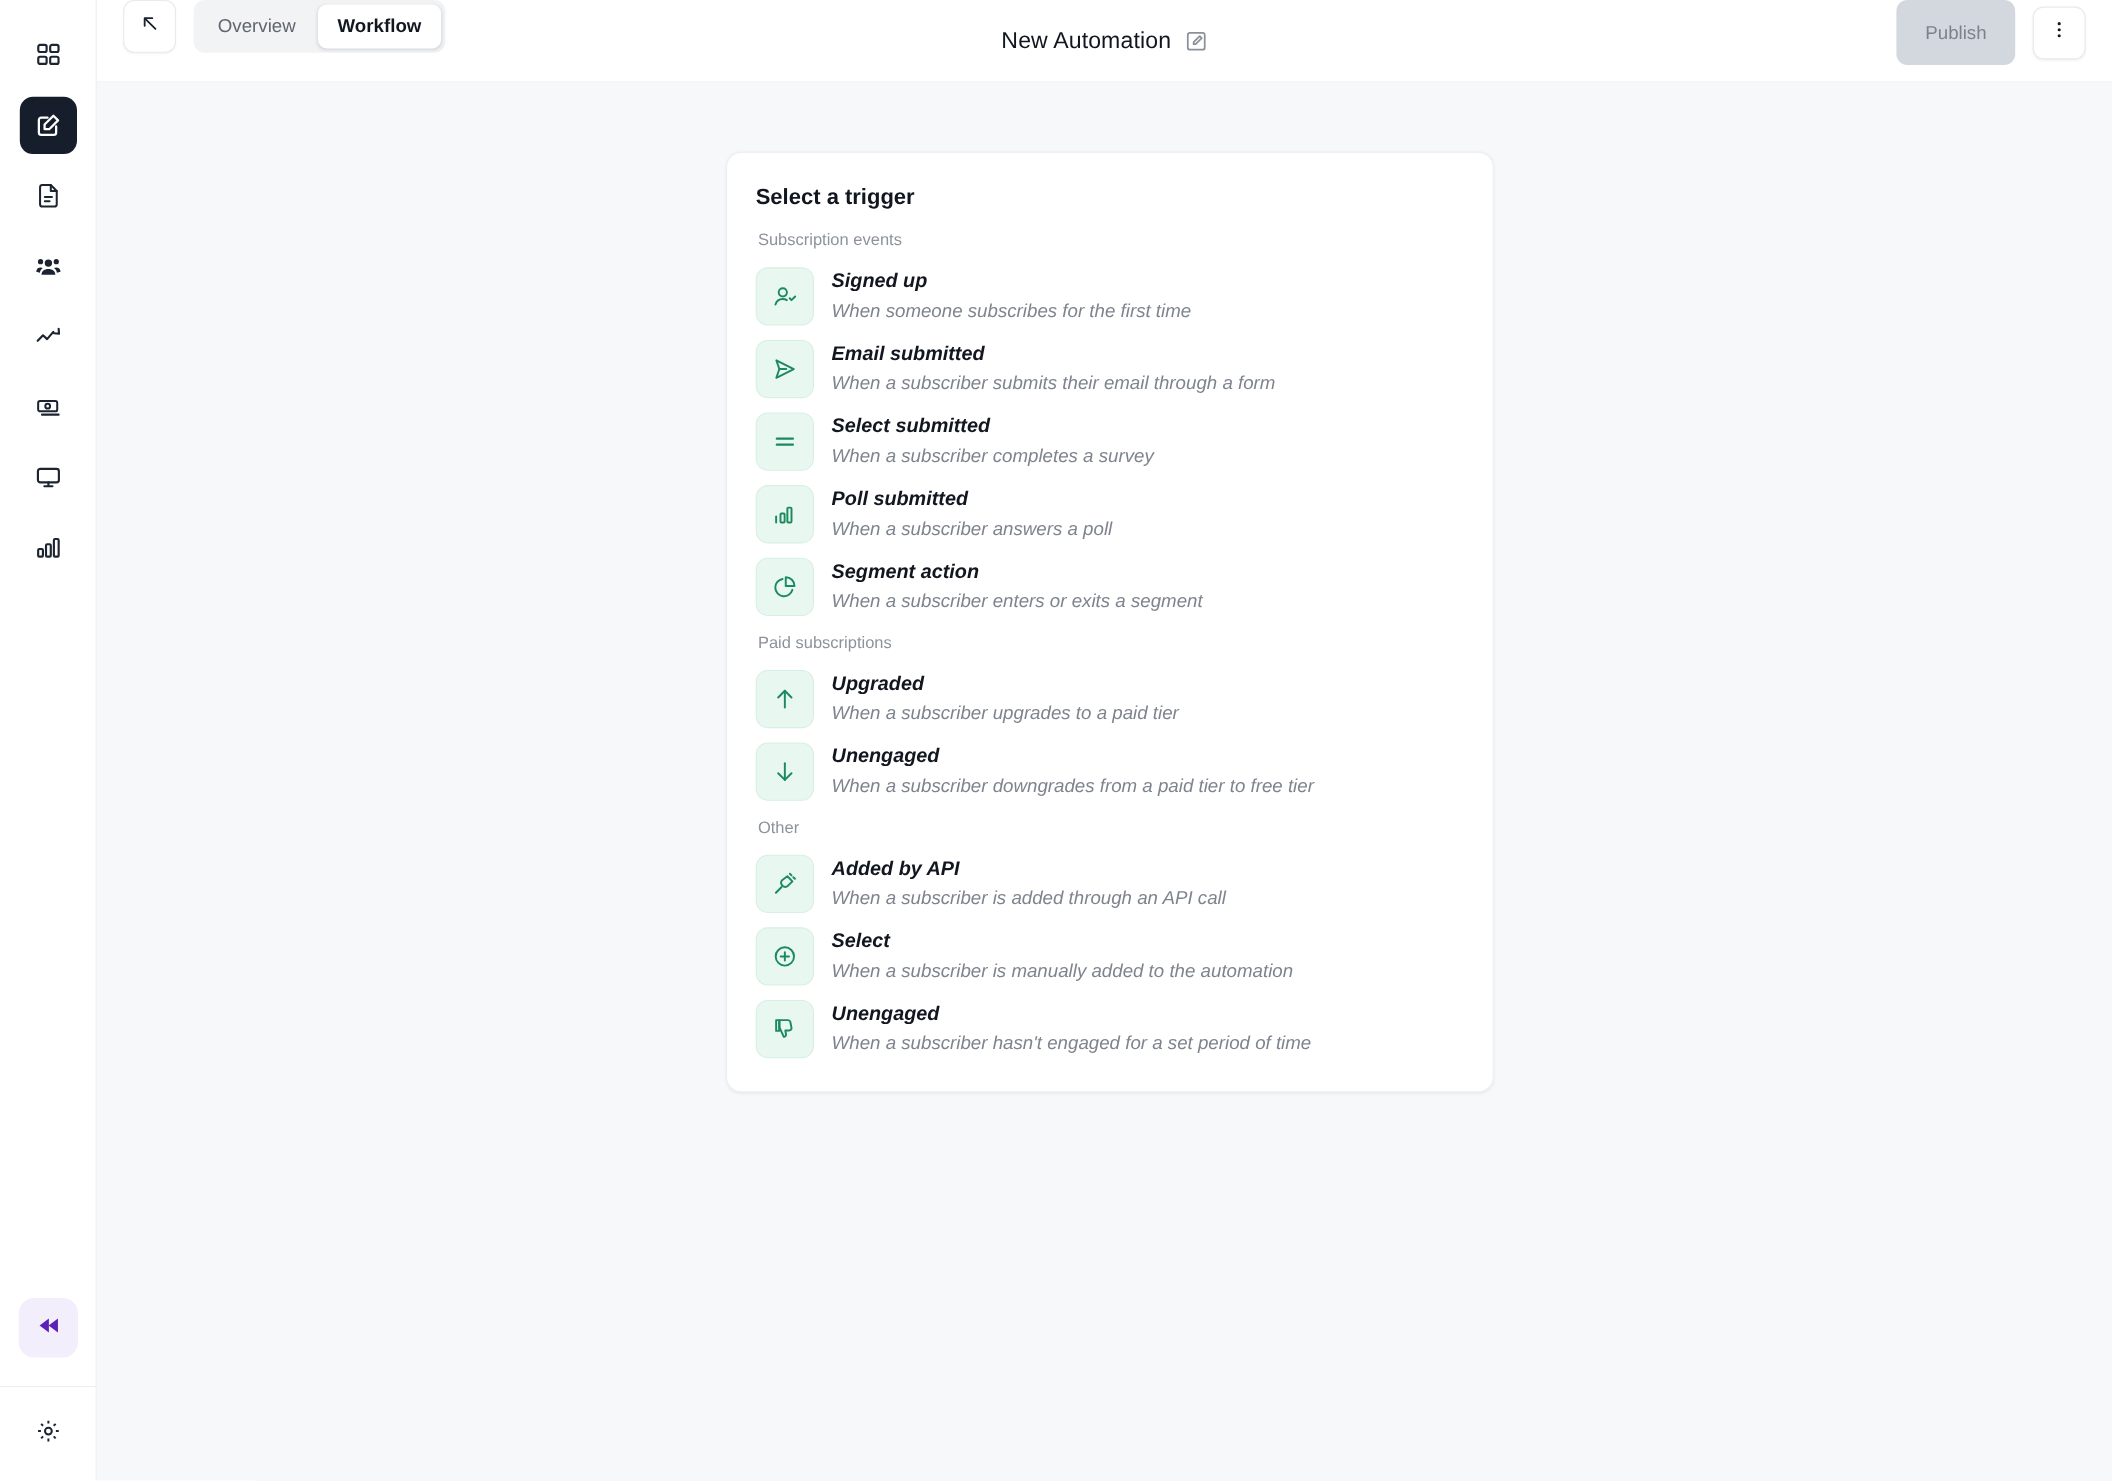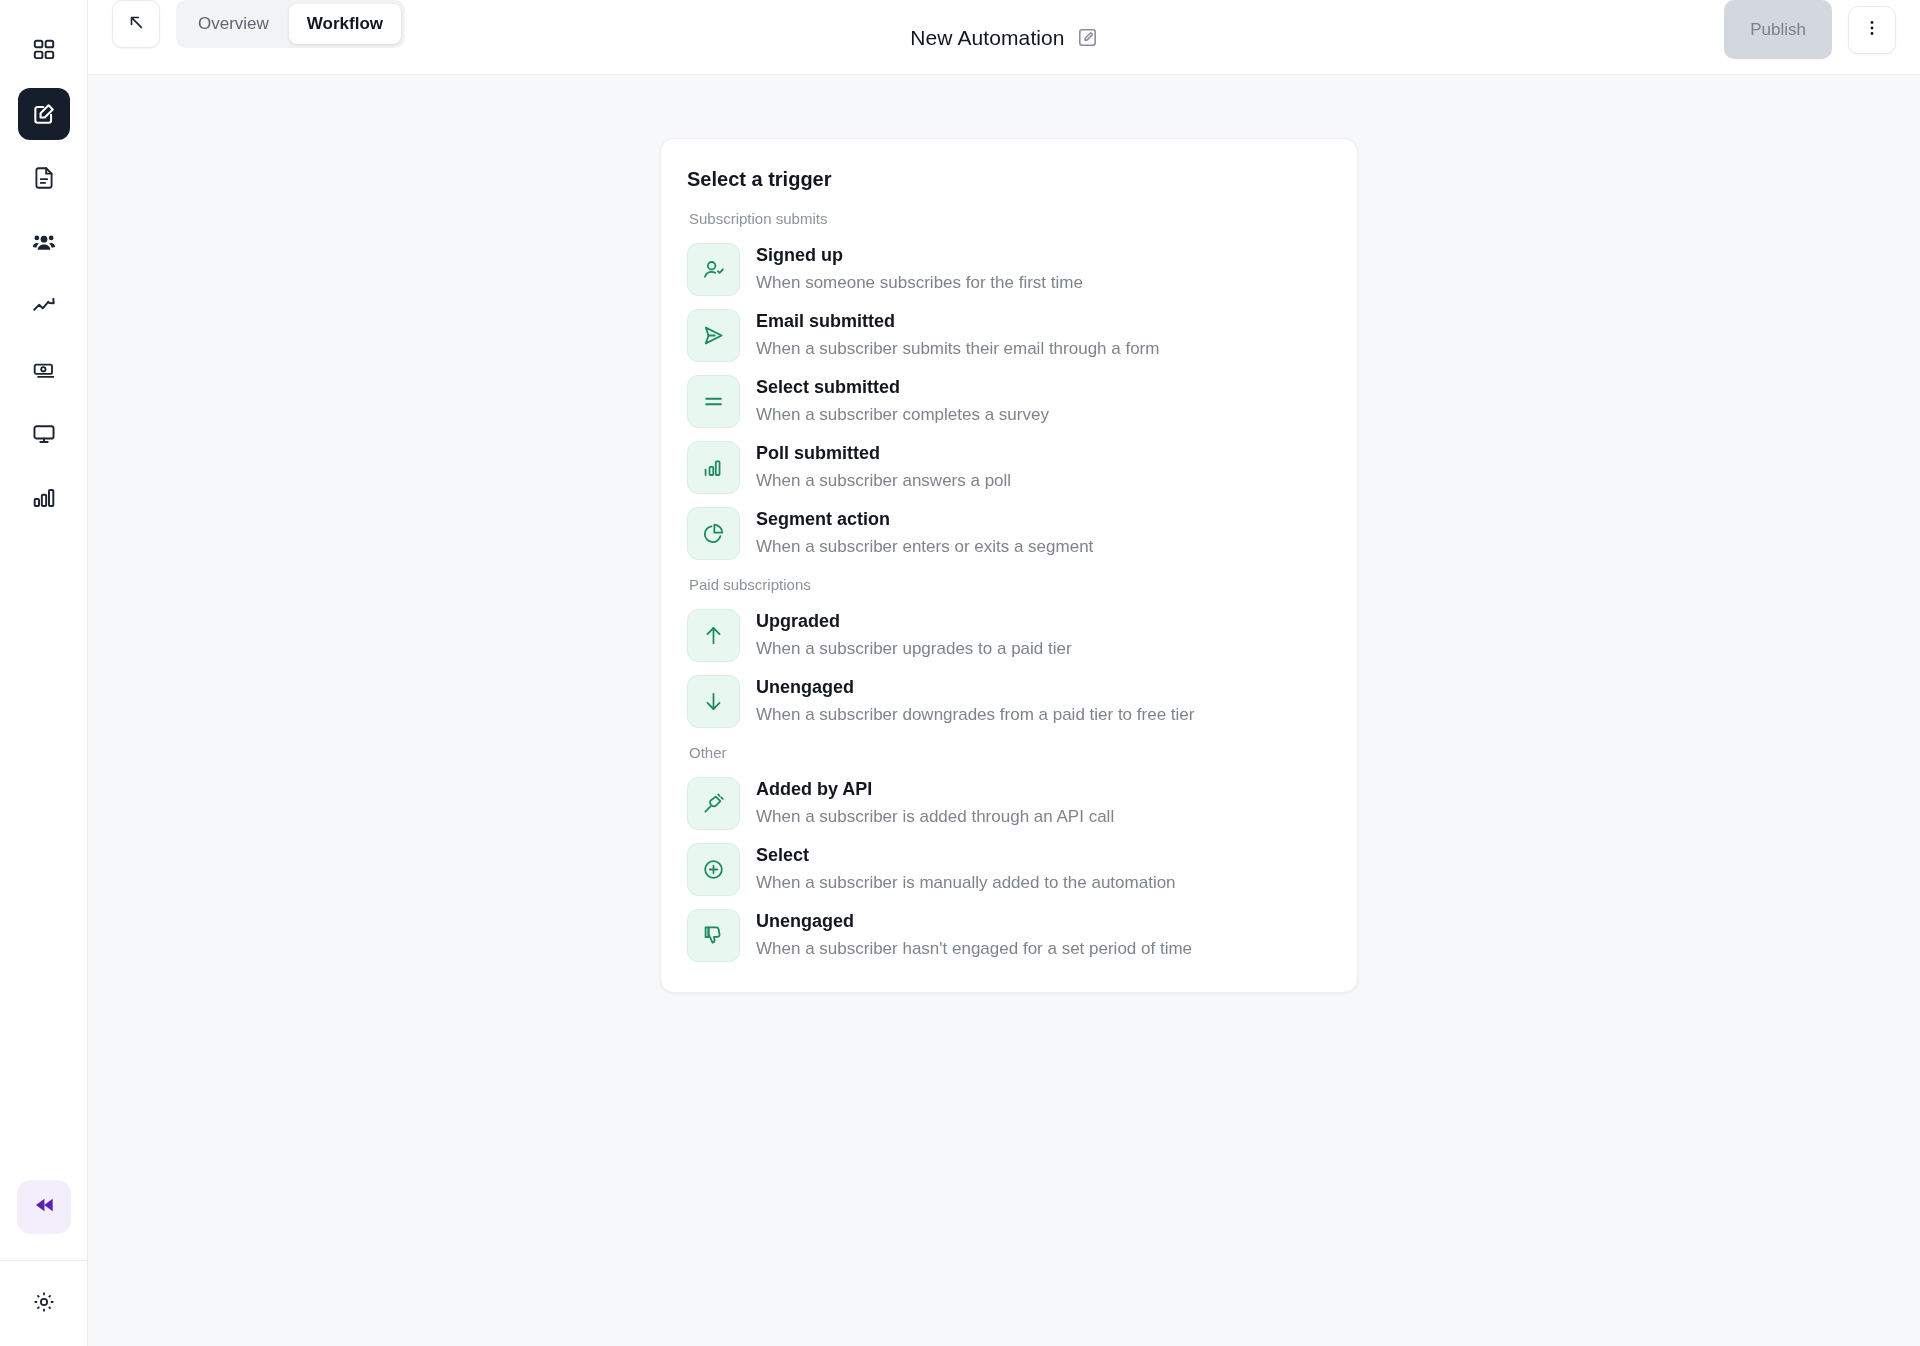--- a/index.html
+++ b/index.html
@@ -119,21 +119,21 @@
   .card-title {
     font-size: 20px; color: #11161f; font-weight: bold;
     line-height: 28px; margin-bottom: 15px;
   }
   .group-label {
     font-size: 15px; color: #8d939c; line-height: 22px;
     margin: 8px 0 6px 2px;
   }
   .trigger-row {
     display: flex; align-items: flex-end; gap: 16px;
-    padding: 6px 0; cursor: pointer; border-radius: 10px;
+    padding: 6px 0; cursor: pointer; border-radius: 10px; font-style: italic;
   }
   .tile {
     width: 53px; height: 53px; flex: 0 0 53px;
     background: #e8f7ef; border: 1px solid #d8f0e4;
     border-radius: 11px;
     display: flex; align-items: center; justify-content: center;
     color: #1c8a5f;
   }
   .tile svg { width: 25px; height: 25px; display: block; }
   .trigger-text { display: flex; flex-direction: column; gap: 2px; min-width: 0; }
@@ -298,21 +298,21 @@
             </svg>
           </span>
         </div>
       </div>
     </header>
 
     <main class="canvas">
       <section class="trigger-card">
         <div class="card-title">Select a trigger</div>
 
-        <div class="group-label">Subscription submits</div>
+        <div class="group-label">Subscription events</div>
 
         <div class="trigger-row">
           <div class="tile">
             <svg viewBox="0 0 24 24" fill="none" stroke="currentColor" stroke-width="1.7" stroke-linecap="round" stroke-linejoin="round">
               <circle cx="10.2" cy="8.4" r="3.6"></circle>
               <path d="M3.8 19c.9-3 3.4-4.7 6.4-4.7 1.3 0 2.5.3 3.5.9"></path>
               <path d="M16.2 13.6l1.6 1.6 3.2-3.2"></path>
             </svg>
           </div>
           <div class="trigger-text">

